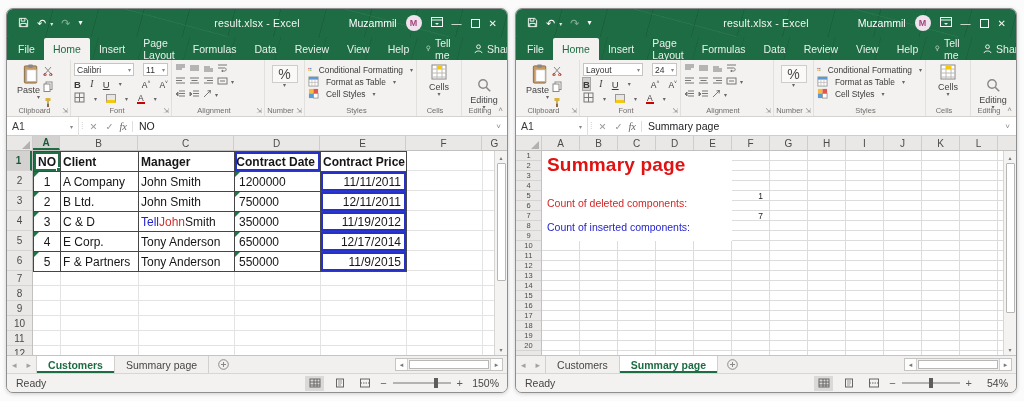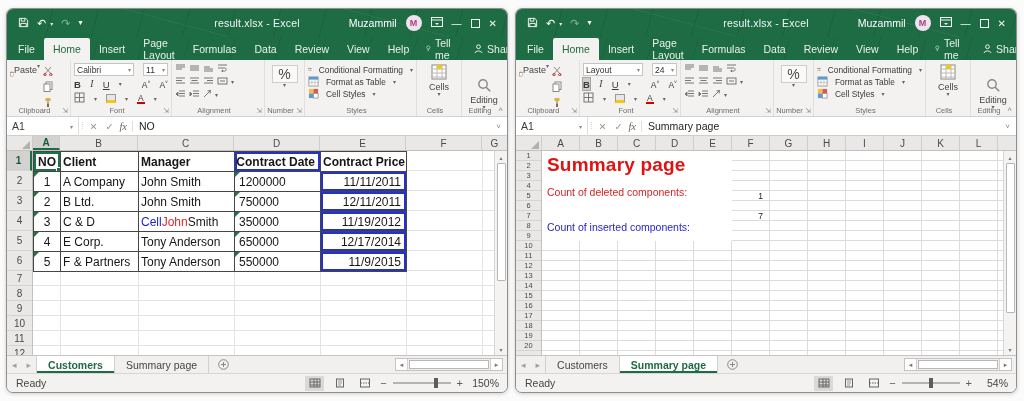--- a/index.html
+++ b/index.html
@@ -35,21 +35,21 @@
   .mtab.active{background:#f3f2f1;color:#1e6c43;border-radius:2px 2px 0 0;margin-top:1px}
   .tellme{display:flex;align-items:center;gap:4px;padding:0 8px}
   .share{margin-left:auto;display:flex;align-items:center;gap:4px;padding:0 12px}
 
   
   .ribbon{height:57px;flex:0 0 auto;background:#f3f2f1;border-bottom:1px solid #d5d3d0;display:flex;position:relative;font-size:9px;color:#444}
   .rgroup{position:relative;border-right:1px solid #e2e0dd;padding:3px 3px 12px;flex:0 0 auto}
   .glabel{position:absolute;bottom:1px;left:0;right:8px;text-align:center;font-size:7.5px;color:#6f6d6a}
   .dlaunch{position:absolute;bottom:1px;right:2px;font-size:7px;color:#918f8c}
   .g-clip{width:64px;display:flex;gap:3px}
-  .paste{display:flex;flex-direction:row;align-items:flex-start;width:30px;padding-top:1px}
+  .paste{display:flex;flex-direction:column;align-items:flex-end;width:30px;padding-top:1px}
   .paste .lbl{margin-top:1px}
   .caret6{font-size:6px;color:#666;line-height:4px}
   .minicol{display:flex;flex-direction:column;justify-content:flex-start;gap:3px;padding-top:3px}
   .g-font{width:101px}
   .frow{display:flex;align-items:center;gap:9px;margin-bottom:2px}
   .fsel{background:#fff;border:1px solid #c7c5c3;height:13px;display:flex;align-items:center;justify-content:space-between;
     font-size:8.5px;padding:0 2px;color:#333}
   .fname{width:63px}.fsize{width:26px}
   .fbtnchar{width:11px;height:12px;display:flex;align-items:center;justify-content:center;font-size:9.5px;color:#3b3a39}
   .fbtnchar.b{font-weight:700}.fbtnchar.i{font-style:italic;font-family:"Liberation Serif",serif}.fbtnchar.u{text-decoration:underline}
@@ -471,21 +471,21 @@
                 <span>750000</span>
               </div>
             <div class="tc c-date">12/11/2011</div>
 
             <div class="tc c-no">
                 <i class="flag"></i>
                 <span>3</span>
               </div>
             <div class="tc">C &amp; D</div>
             <div class="tc">
-                <span class="t-blue">Cell</span>
+                <span class="t-blue">Tell</span>
                 <span class="t-red">John</span>
                 <span> Smith</span>
               </div>
             <div class="tc c-price">
                 <i class="flag"></i>
                 <span>350000</span>
               </div>
             <div class="tc c-date">11/19/2012</div>
 
             <div class="tc c-no">
@@ -859,21 +859,21 @@
             <div class="rn">15</div>
             <div class="rn">16</div>
             <div class="rn">17</div>
             <div class="rn">18</div>
             <div class="rn">19</div>
             <div class="rn">20</div>
           </div>
         <div class="cells rcells">
           <div class="patch"></div>
           <div class="rtitle">Summary page</div>
-          <div class="rlabel red" style="top:36px">Count of deleted components:</div>
+          <div class="rlabel red" style="top:47px">Count of deleted components:</div>
           <div class="rval" style="top:40px">1</div>
           <div class="rlabel blue" style="top:71px">Count of inserted components:</div>
           <div class="rval" style="top:60px">7</div>
         </div>
         <div class="vscroll">
           <span class="varrow">▴</span>
           <div class="vthumb"></div>
           <span class="vsp"></span>
           <span class="varrow">▾</span>
         </div>

